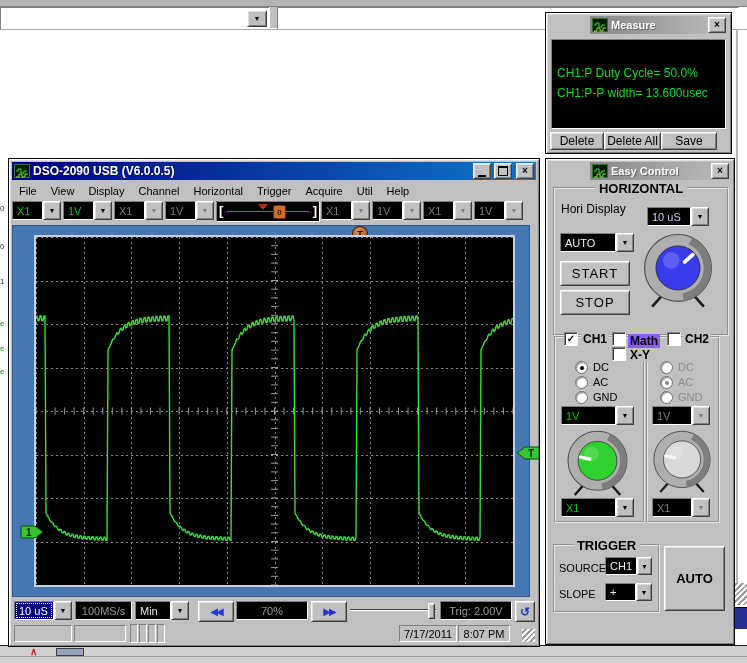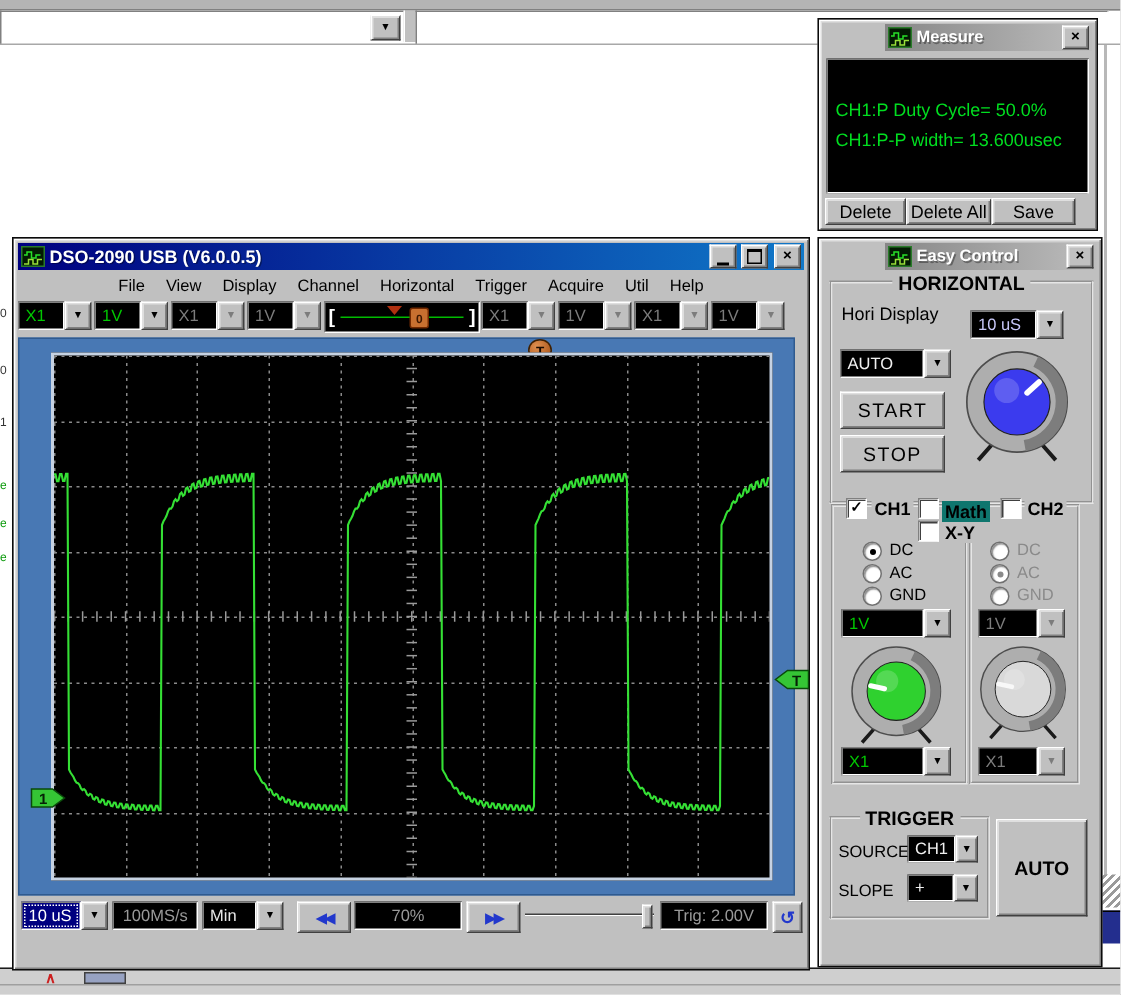--- a/index.html
+++ b/index.html
@@ -103,21 +103,21 @@
       <span class="ttl" style="font-size:12px;">DSO-2090 USB (V6.0.0.5)</span>
       <span class="wbtn raised">
           <span style="display:block;width:8px;border-bottom:2px solid #000;height:9px;"></span>
         </span>
       <span class="wbtn raised">
           <span style="display:block;width:8px;height:7px;border:1px solid #000;border-top-width:2px;"></span>
         </span>
       <span class="wbtn raised" style="margin-left:1px;">×</span>
     </div>
 
-    <div class="abs" style="left:3px;top:22px;width:524px;height:16px;text-align:center;">
+    <div class="abs" style="left:3px;top:22px;width:524px;height:16px;">
       <span class="menu-item">File</span><span class="menu-item">View</span><span class="menu-item">Display</span><span class="menu-item">Channel</span><span class="menu-item">Horizontal</span><span class="menu-item">Trigger</span><span class="menu-item">Acquire</span><span class="menu-item">Util</span><span class="menu-item">Help</span>
     </div>
 
     <div class="combo" style="left:3px;top:42px;width:49px;">
       <span class="field" style="color:#00c800;">X1</span>
         <span class="drop raised">
           <span>▼</span>
         </span>
     </div>
     <div class="combo" style="left:54px;top:42px;width:49px;">
@@ -329,20 +329,31 @@
       <div class="abs" style="left:338px;top:2px;width:86px;height:19px;">
         <div style="position:absolute;left:0;top:8px;width:86px;height:1px;background:#404040;border-bottom:1px solid #fff;"></div>
         <div class="raised" style="position:absolute;left:78px;top:2px;width:5px;height:14px;"></div>
       </div>
       <div class="blackpanel" style="position:absolute;left:428px;top:2px;width:72px;height:19px;box-sizing:border-box;">Trig: 2.00V</div>
       <div class="btn raised" style="position:absolute;left:503px;top:2px;width:18px;height:19px;">
           <span style="color:#2238cc;font-weight:bold;font-size:12px;">↺</span>
         </div>
     </div>
 
+    <div class="abs" style="left:3px;top:465px;width:524px;height:19px;">
+      <div class="sunken" style="position:absolute;left:2px;top:1px;width:56px;height:15px;"></div>
+      <div class="sunken" style="position:absolute;left:62px;top:1px;width:50px;height:15px;"></div>
+      <div class="sunken" style="position:absolute;left:118px;top:0px;width:6px;height:17px;"></div>
+      <div class="sunken" style="position:absolute;left:127px;top:0px;width:6px;height:17px;"></div>
+      <div class="sunken" style="position:absolute;left:136px;top:0px;width:6px;height:17px;"></div>
+      <div class="sunken" style="position:absolute;left:145px;top:0px;width:6px;height:17px;"></div>
+      <div class="sunken" style="position:absolute;left:387px;top:1px;width:56px;height:15px;font-size:11px;display:flex;align-items:center;justify-content:center;">7/17/2011</div>
+      <div class="sunken" style="position:absolute;left:446px;top:1px;width:50px;height:15px;font-size:11px;display:flex;align-items:center;justify-content:center;">8:07 PM</div>
+      <div class="grip" style="position:absolute;right:1px;bottom:1px;width:13px;height:13px;"></div>
+    </div>
   </div>
 
   <div class="win" style="left:545px;top:158px;width:188px;height:485px;">
     <div class="tbar inactive">
       <span style="width:14px;height:12px;background:#031a03;border:1px solid #2a7a2a;display:inline-block;">
         <svg width="14" height="12" viewBox="0 0 14 12">
             <path d="M1 4 h2 v-2 h3 v4 h3 v-2 h3" stroke="#28e028" stroke-width="1" fill="none"></path>
             <path d="M1 10 h3 v-3 h3 v3 h3 v-3 h3" stroke="#9ae03a" stroke-width="1" fill="none"></path>
           </svg>
       </span>
@@ -376,21 +387,21 @@
       <line x1="58.9" y1="38.0" x2="69.3" y2="28.6" stroke="#ffffff" stroke-width="5" stroke-linecap="round"></line>
     </svg></div>
     </div>
 
     <div class="abs" style="left:0;top:170px;width:188px;height:32px;z-index:3;">
       <span class="cb" style="position:absolute;left:18px;top:3px;">
           <span>✓</span>
         </span>
       <span class="lbl" style="position:absolute;left:35px;top:3px;font-weight:bold;font-size:12px;background:#c0c0c0;padding:0 2px;">CH1</span>
       <span class="cb" style="position:absolute;left:66px;top:3px;"></span>
-      <span class="lbl" style="position:absolute;left:82px;top:5px;font-weight:bold;font-size:12px;background:#0f766e;padding:0 2px;">Math</span>
+      <span class="lbl" style="position:absolute;left:82px;top:5px;font-weight:bold;font-size:12px;background:#8b5cf6;padding:0 2px;">Math</span>
       <span class="cb" style="position:absolute;left:66px;top:18px;"></span>
       <span class="lbl" style="position:absolute;left:82px;top:19px;font-weight:bold;font-size:12px;background:#c0c0c0;padding:0 2px;">X-Y</span>
       <span class="cb" style="position:absolute;left:121px;top:3px;"></span>
       <span class="lbl" style="position:absolute;left:137px;top:3px;font-weight:bold;font-size:12px;background:#c0c0c0;padding:0 2px;">CH2</span>
     </div>
 
     <div class="gbox" style="left:8px;top:177px;width:87px;height:183px;">
       <span class="radio" style="position:absolute;left:19px;top:23px;">
           <span class="dot"></span>
         </span>

